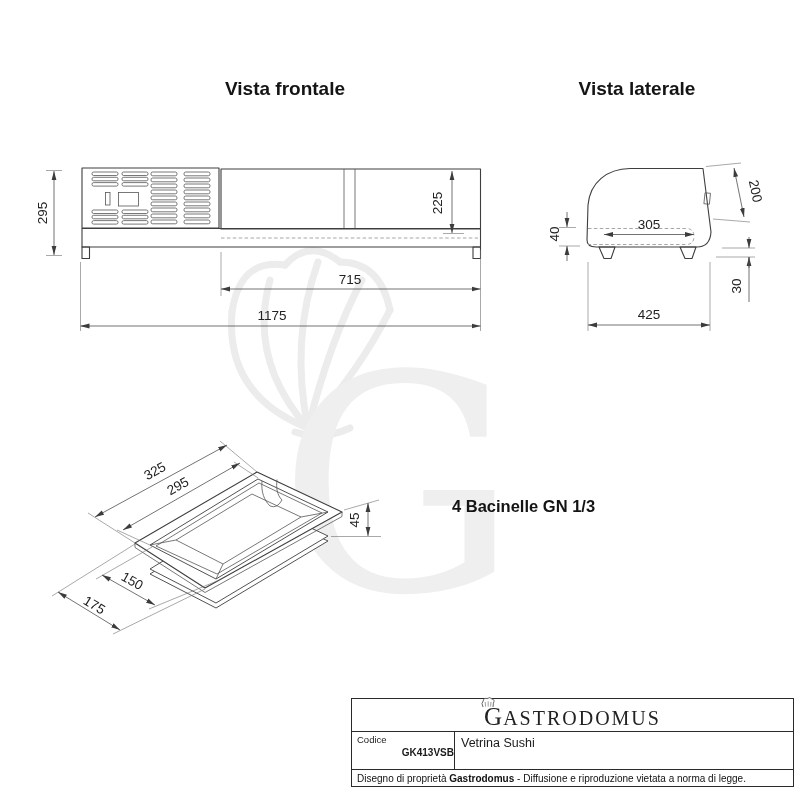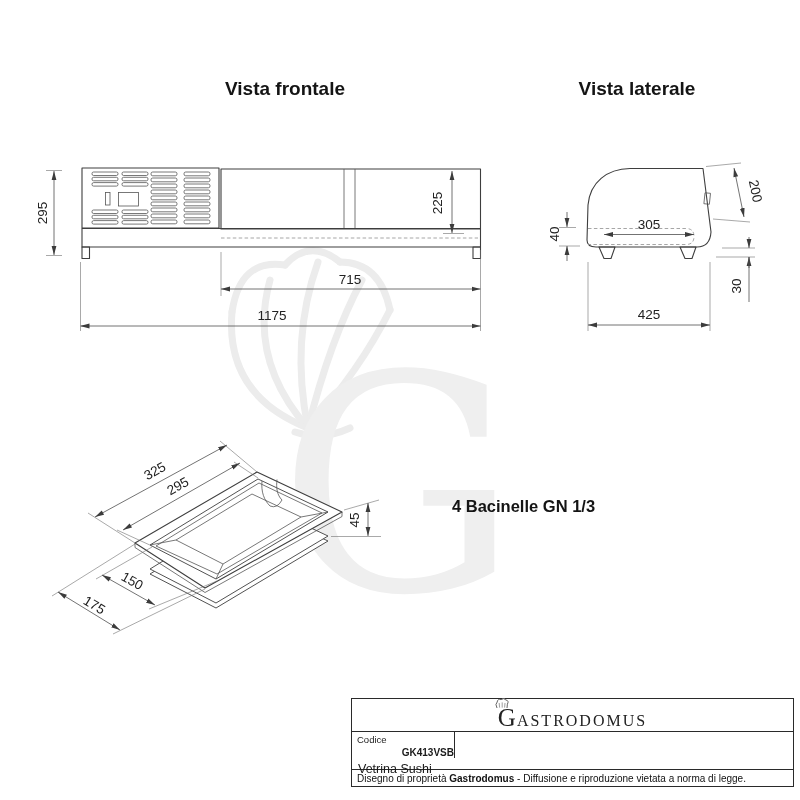--- a/index.html
+++ b/index.html
@@ -14,23 +14,23 @@
   .dim{stroke:#4f4f4f;stroke-width:0.8;fill:none;}
   .ext{stroke:#6f6f6f;stroke-width:0.6;fill:none;}
   .dash{stroke:#8f8f8f;stroke-width:0.8;fill:none;stroke-dasharray:3.5 2.4;}
   .wmtxt{fill:#efefef;font-family:"DejaVu Serif","Liberation Serif",serif;font-size:300px;}
   .wmln{stroke:#ececec;stroke-width:7;fill:none;stroke-linecap:round;}
   
   .tb{position:absolute;left:351px;top:698px;width:443px;height:89px;border:1.3px solid #2a2a2a;background:#fff;box-sizing:border-box;color:#1a1a1a;}
   .tb-row1{height:33px;border-bottom:1.2px solid #2a2a2a;display:flex;align-items:flex-end;justify-content:center;box-sizing:border-box;padding-bottom:1px;}
   .logo{position:relative;display:flex;align-items:baseline;color:#222;font-family:"Liberation Serif",serif;}
   .logo-g{font-size:25px;line-height:22px;letter-spacing:1px;}
-  .logo-rest{font-size:16px;letter-spacing:2px;}
+  .logo-rest{font-size:20px;letter-spacing:2px;}
   .logo-hat{position:absolute;left:-4px;top:-11px;}
-  .tb-row2{height:38px;border-bottom:1.2px solid #2a2a2a;display:flex;box-sizing:border-box;flex-direction:column;}
+  .tb-row2{height:38px;border-bottom:1.2px solid #2a2a2a;display:flex;box-sizing:border-box;}
   .tb-cell1{width:103px;border-right:1.2px solid #2a2a2a;box-sizing:border-box;padding:2px 0 0 5px;}
   .tb-cell2{flex:1;padding:2px 0 0 6px;}
   .tb-label{font-size:9.5px;color:#222;}
   .tb-code{font-size:10px;font-weight:bold;margin-top:2px;text-align:right;}
   .tb-desc{font-size:12.5px;margin-top:2px;}
   .tb-row3{font-size:10px;padding:3px 0 0 5px;color:#111;}
 </style>
 </head>
 <body>
 

